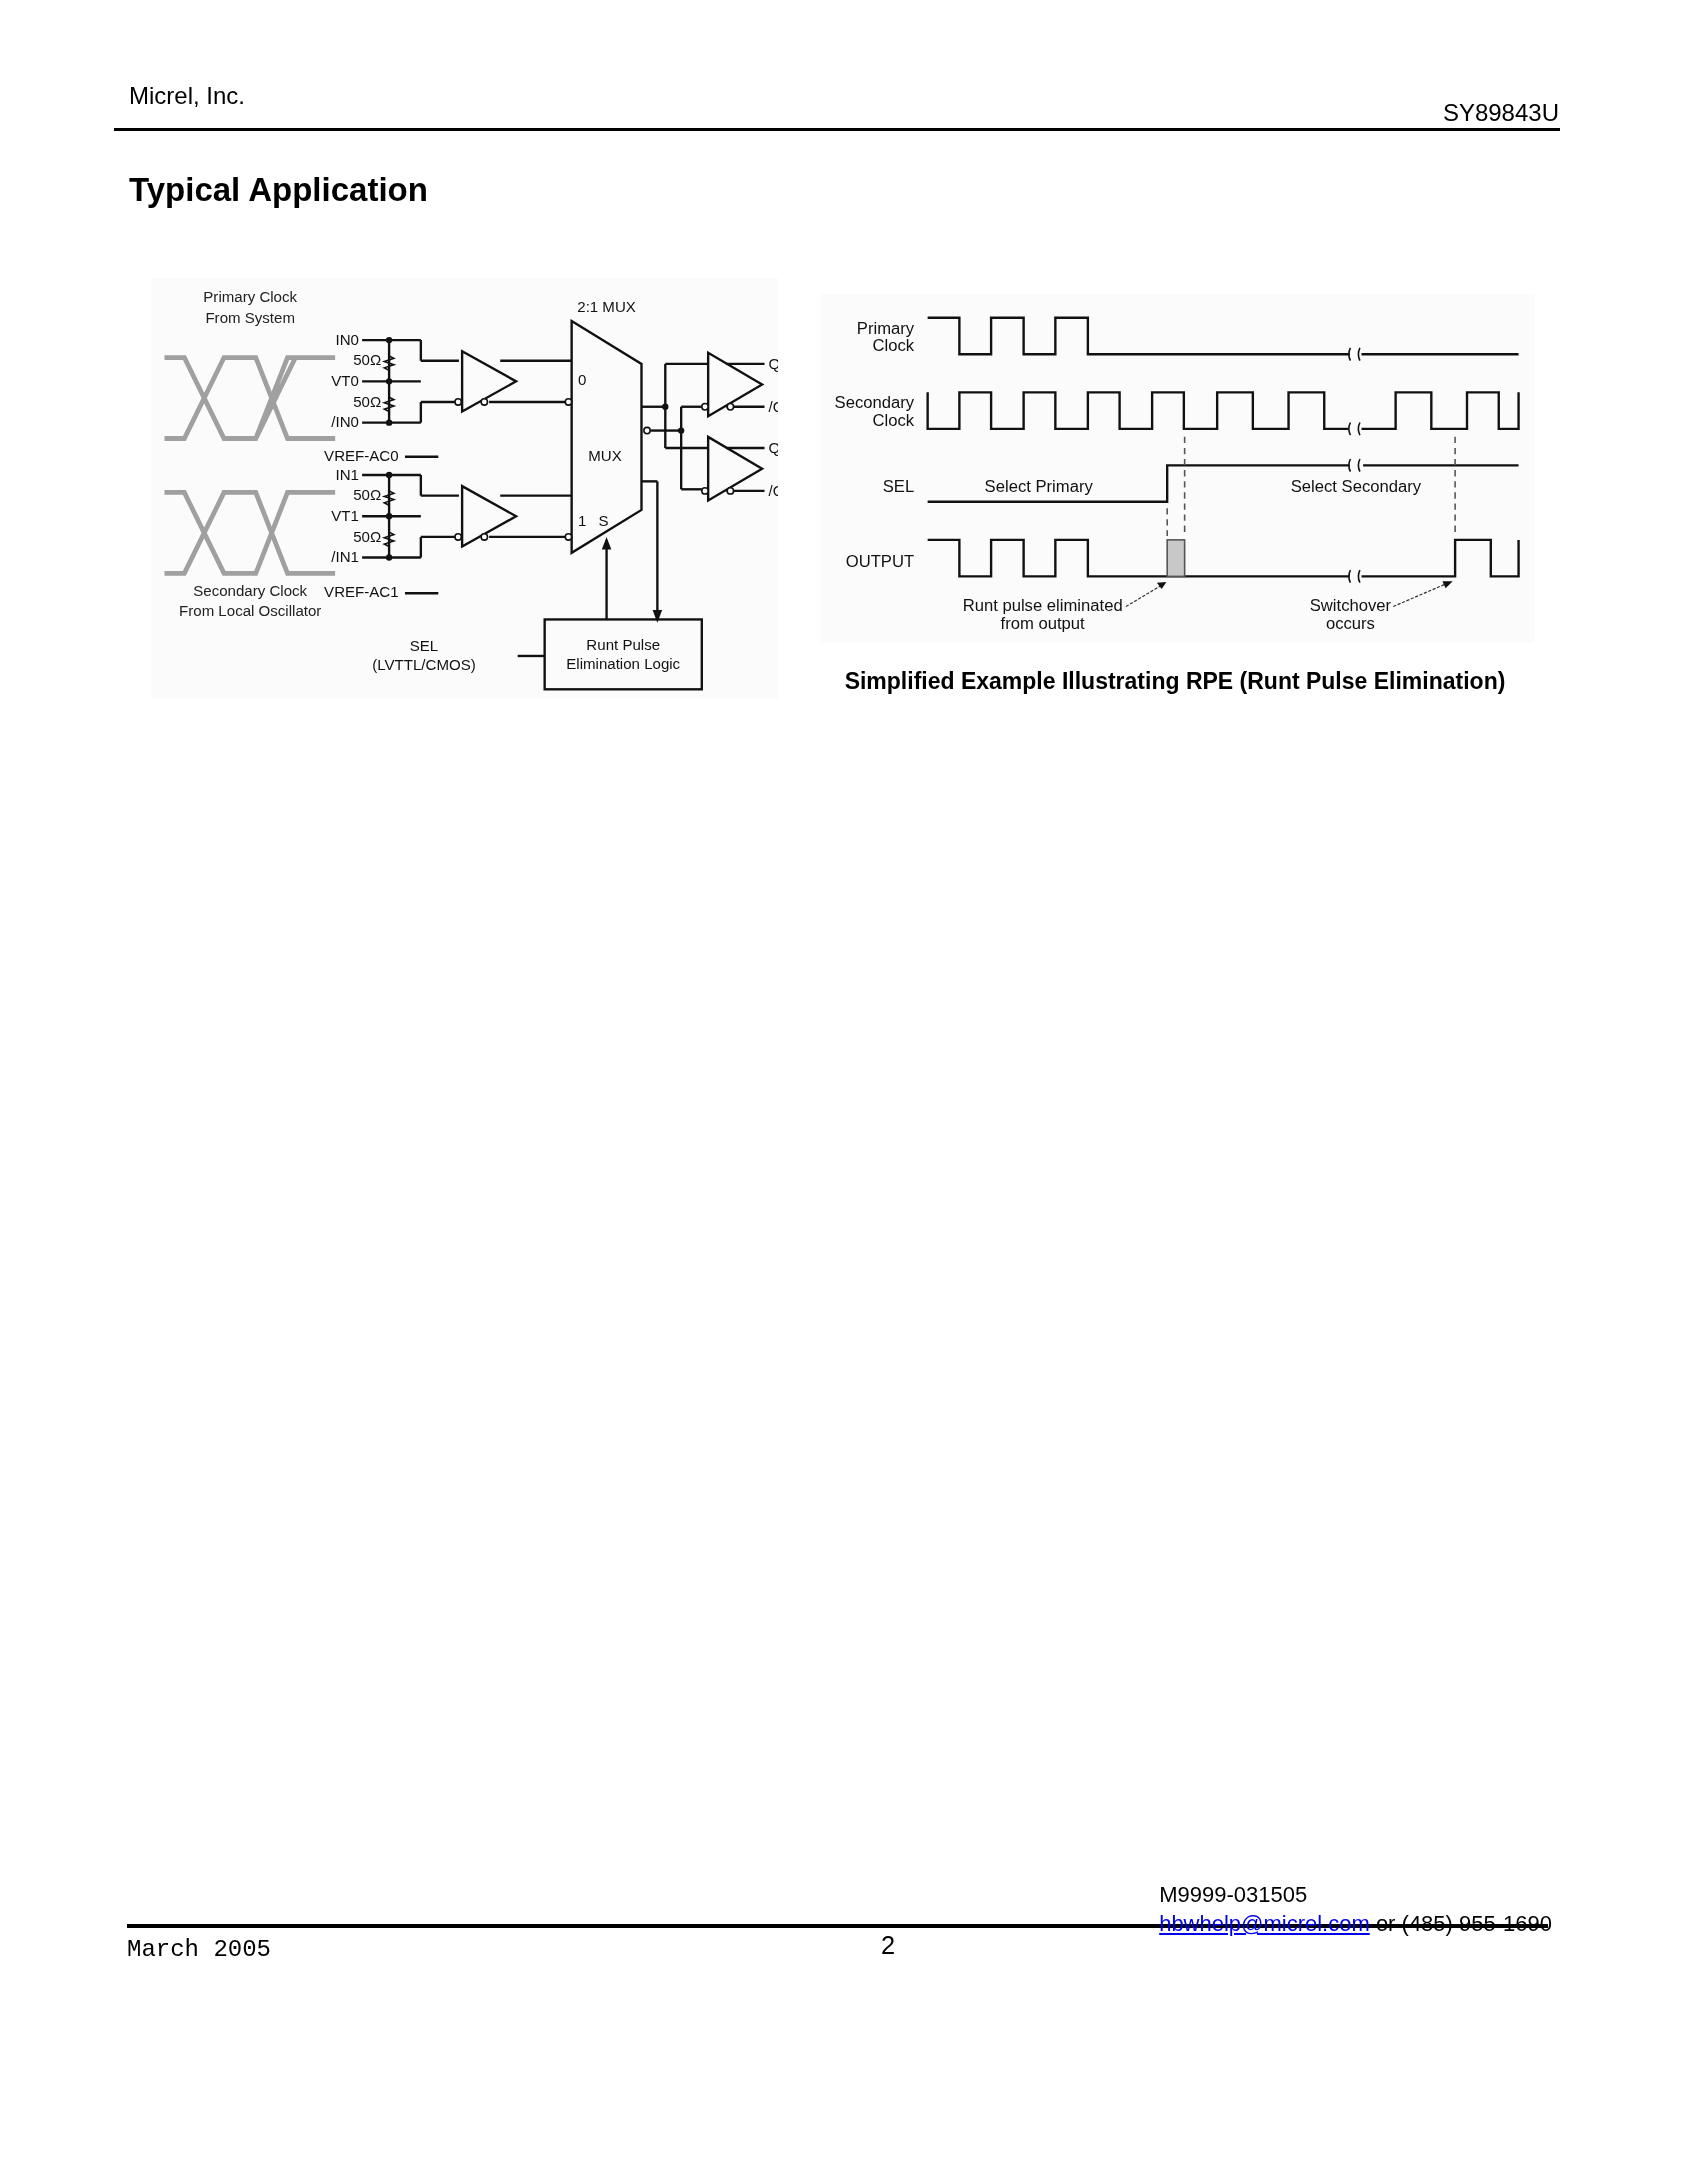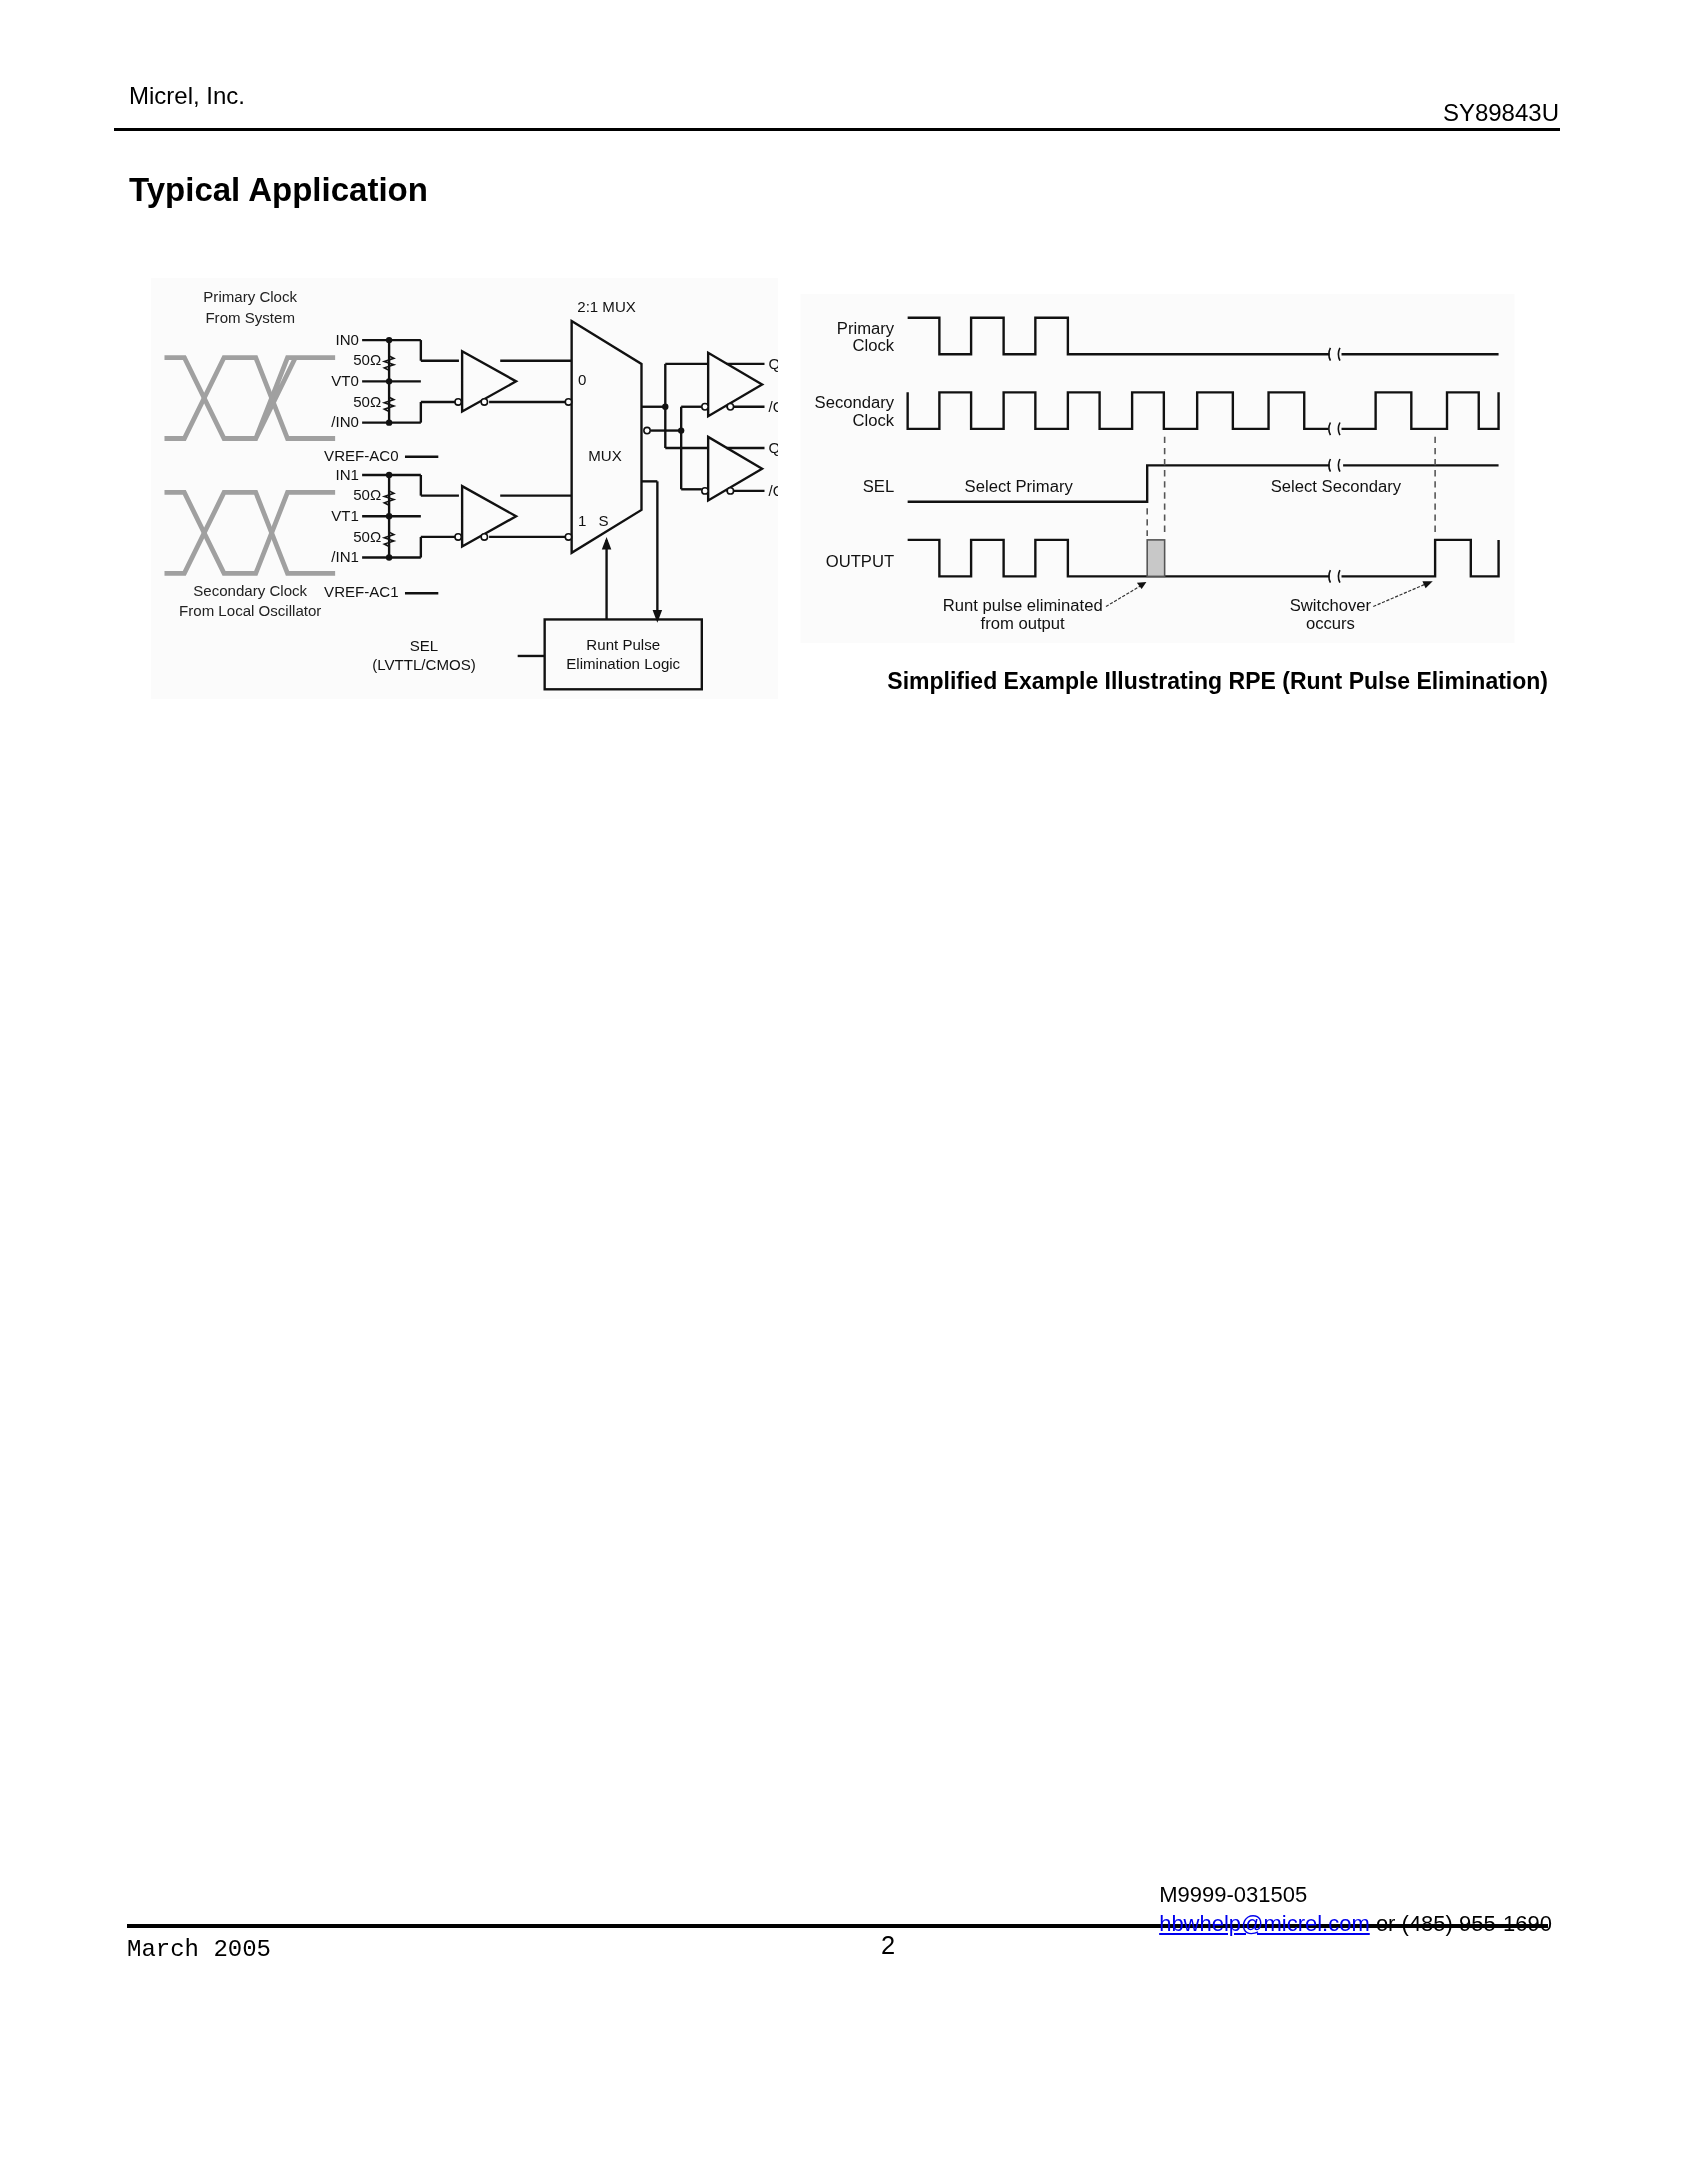--- a/index.html
+++ b/index.html
@@ -3,21 +3,21 @@
 <meta charset="utf-8">
 <style>
   html, body { margin:0; padding:0; background:#fff; }
   body { width:1687px; height:2183px; position:relative; font-family:"Liberation Sans", sans-serif; color:#000; overflow:hidden; }
   .abs { position:absolute; }
   .hdr-text { font-size:24px; top:82px; }
   .hdr-line { left:114px; top:128px; width:1446px; height:3.2px; background:#000; }
   .title { left:129px; top:171px; font-size:33px; font-weight:bold; }
   .fig { position:absolute; }
   .fig svg { display:block; }
-  .caption { left:802px; top:667px; width:746px; text-align:right; font-size:23px; font-weight:bold; line-height:29px; }
+  .caption { left:802px; top:667px; width:746px; text-align:center; font-size:23px; font-weight:bold; line-height:29px; }
   .caption div { white-space:nowrap; }
   .ftr-line { left:127px; top:1924px; width:1421px; height:4px; background:#000; }
   .ftr-left { left:127px; top:1936px; font-size:24px;font-family:Liberation Mono, monospace; }
   .ftr-mid { left:881px; top:1931px; font-size:25.4px; }
   .ftr-right { right:135px; top:1880px; font-size:22px; text-align:left; line-height:29px; }
   .ftr-right a { color:#0000ee; text-decoration:underline; }
   svg text { font-family:"Liberation Sans", sans-serif; }
 </style>
 </head>
 <body>
@@ -157,21 +157,21 @@
     <text x="778" y="220">Q1</text>
     <text x="778" y="274">/Q1</text>
     <text x="344" y="470" text-anchor="middle">SEL</text>
     <text x="344" y="494" text-anchor="middle">(LVTTL/CMOS)</text>
     <text x="595" y="468" text-anchor="middle">Runt Pulse</text>
     <text x="595" y="492" text-anchor="middle">Elimination Logic</text>
   </g>
 </svg>
 </div>
 
-<div class="fig" style="left:800px; top:294px;">
+<div class="fig" style="left:820px; top:294px;">
 <svg width="715" height="349" viewBox="0 0 900 440">
   <rect x="0" y="0" width="900" height="440" fill="#fbfbfb"></rect>
   <g font-size="21" fill="#111" text-anchor="end">
     <text x="118" y="50">Primary</text>
     <text x="118" y="72">Clock</text>
     <text x="118" y="144">Secondary</text>
     <text x="118" y="166">Clock</text>
     <text x="118" y="250">SEL</text>
     <text x="118" y="344">OUTPUT</text>
   </g>

